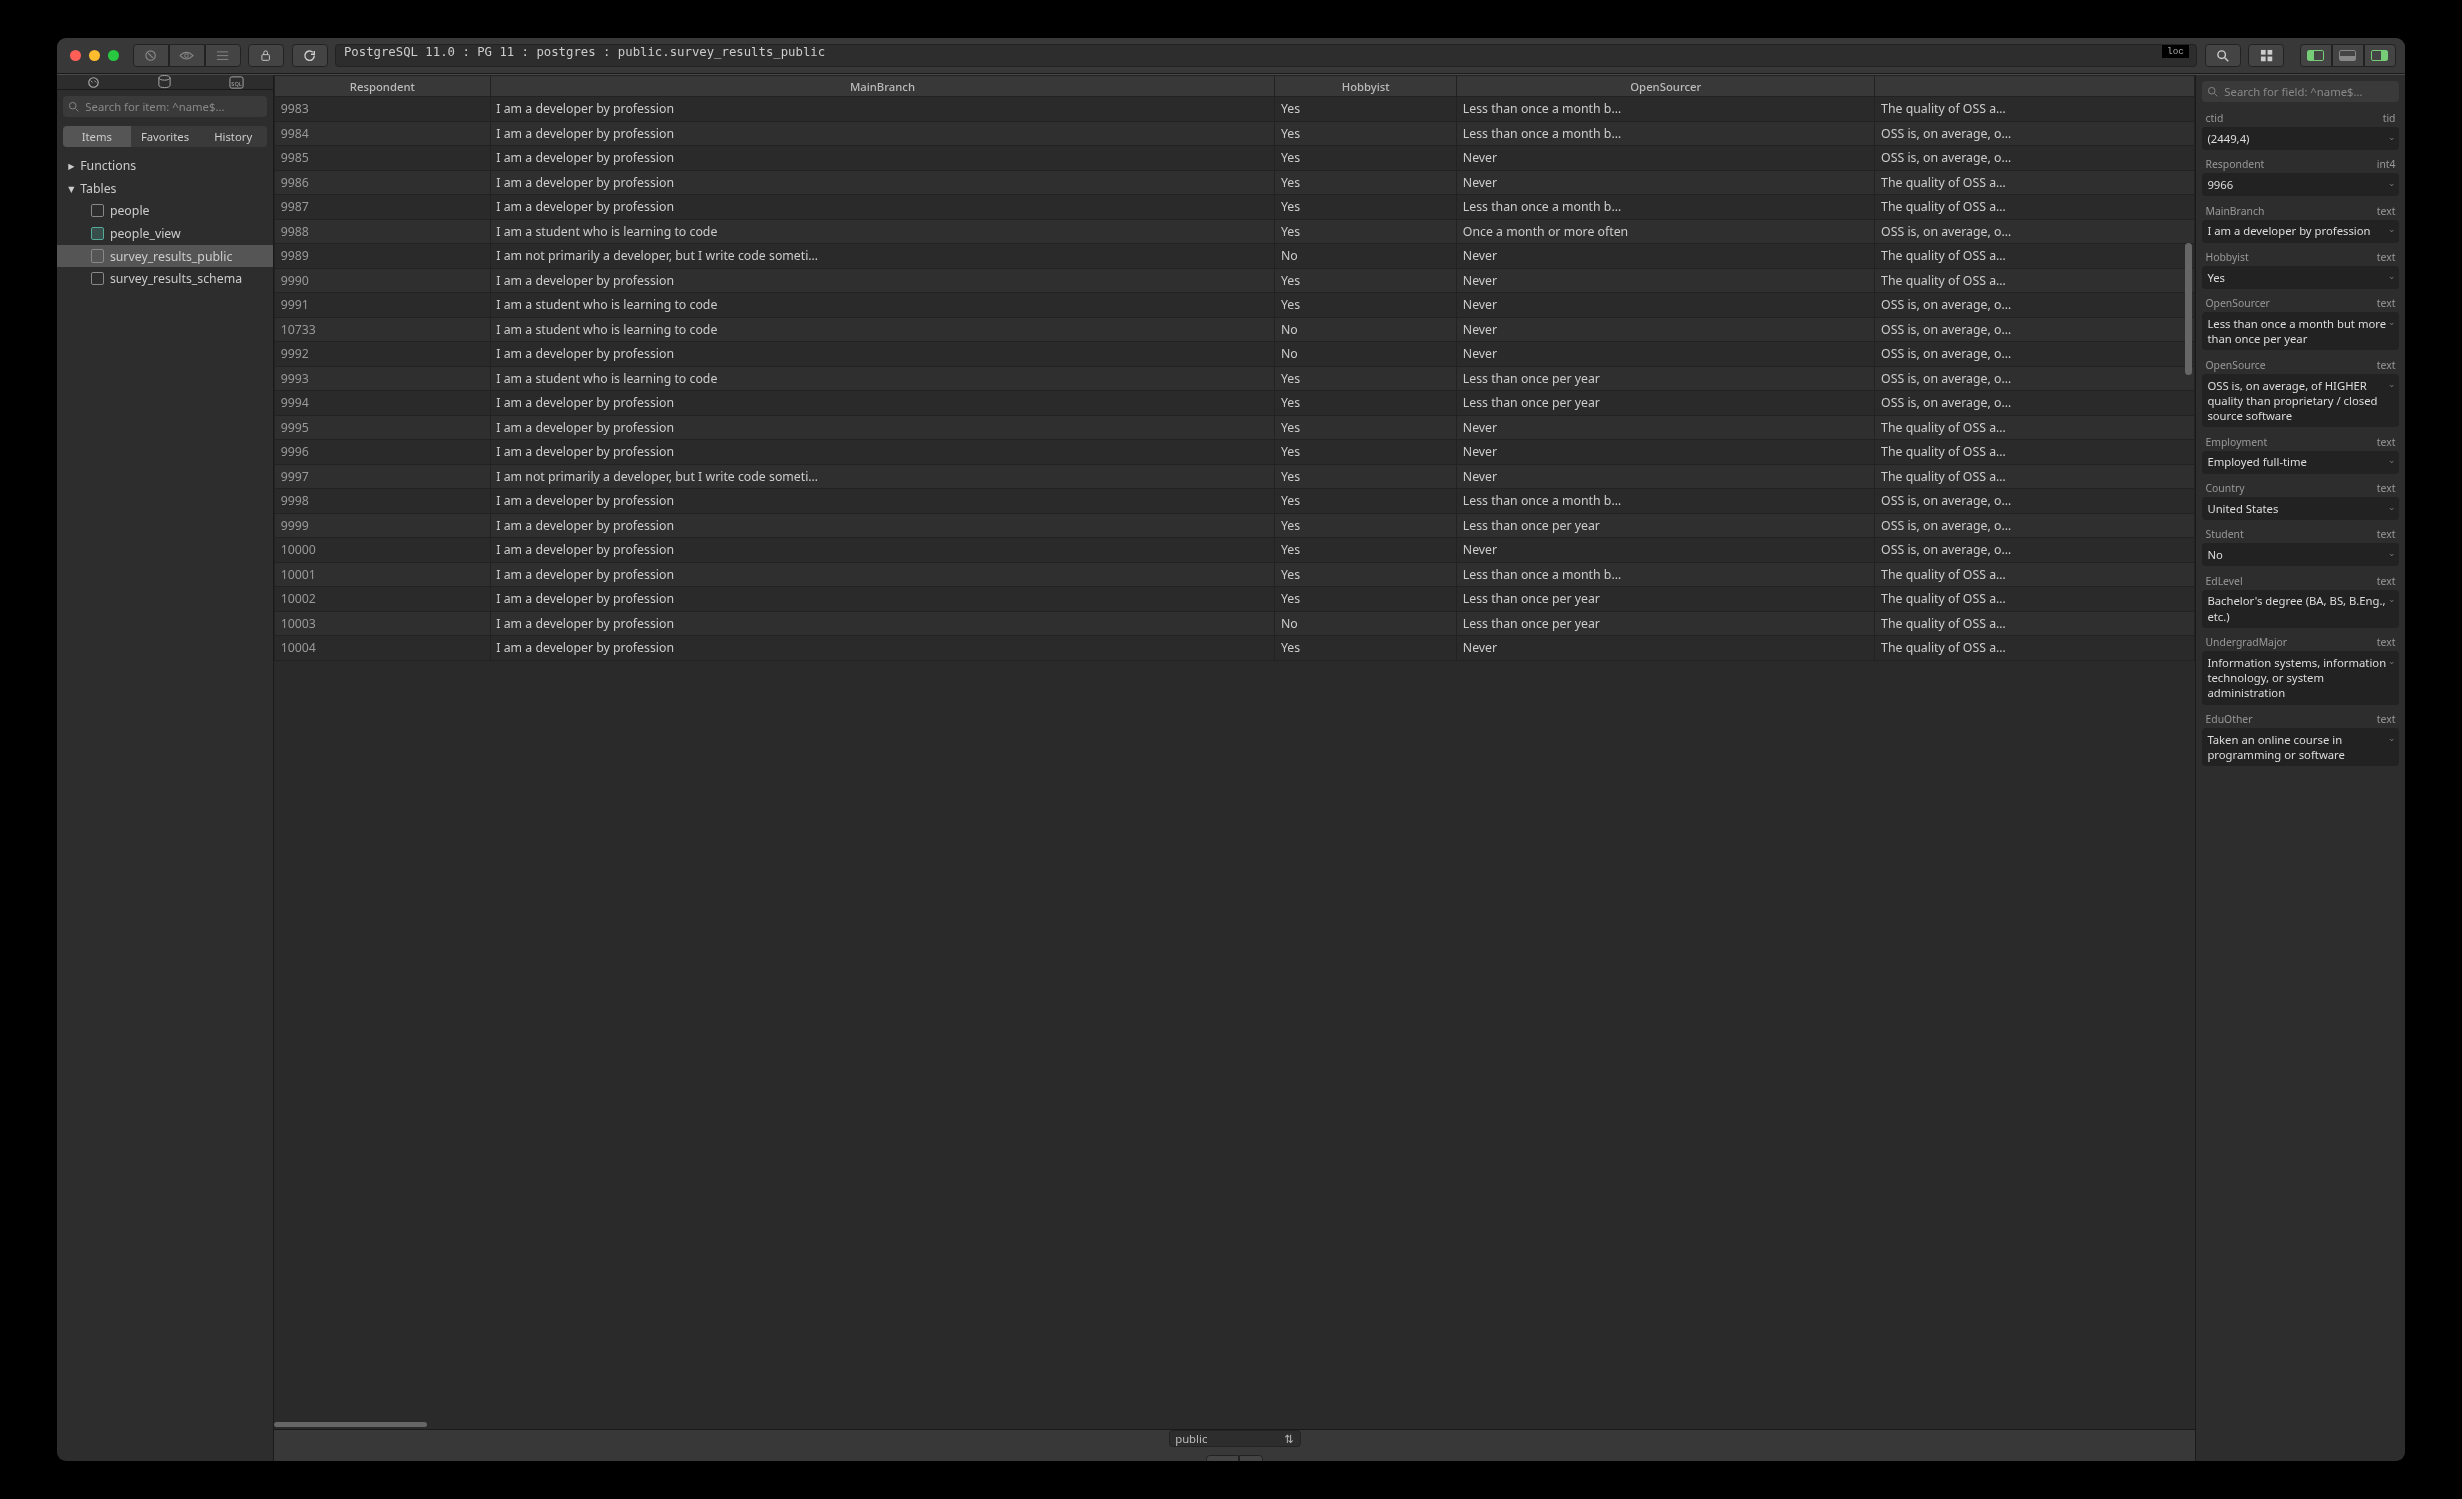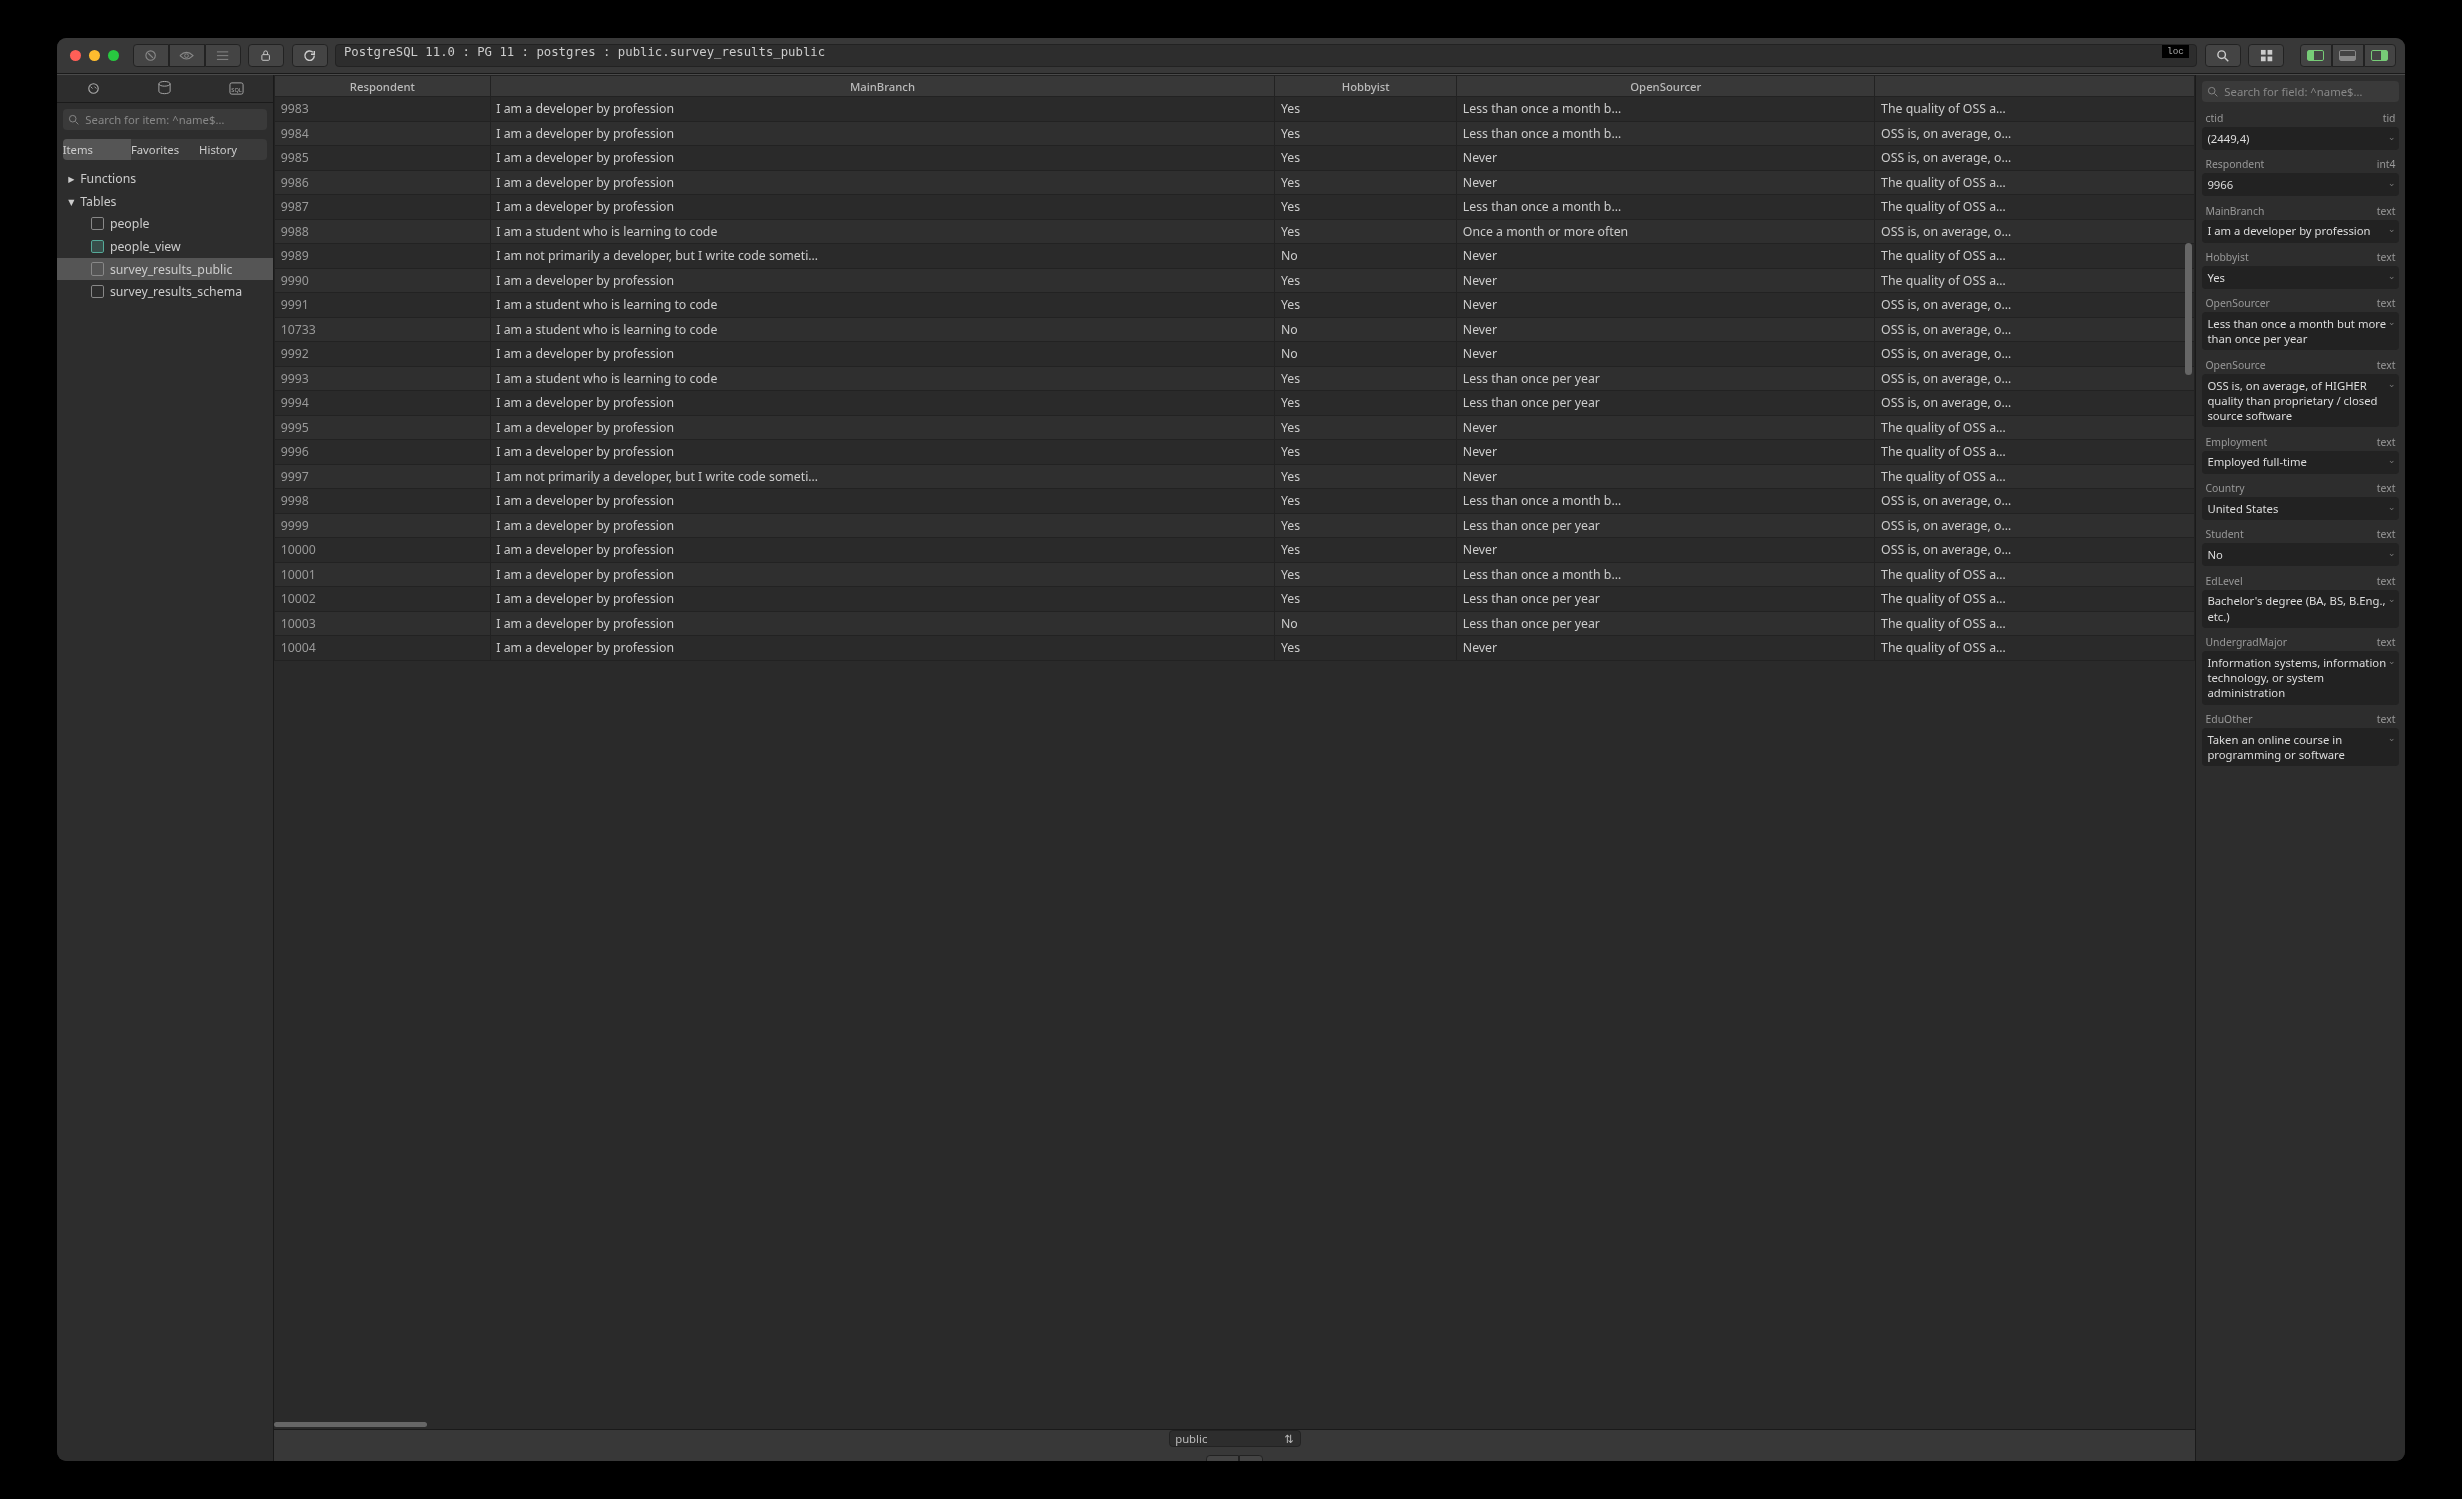--- a/index.html
+++ b/index.html
@@ -24,25 +24,25 @@
 .pane-toggles .tb-btn .box::after { content:''; position:absolute; background:#7c7; }
 .pane-toggles .tb-btn.left .box::after { left:0; top:0; bottom:0; width:5.7px; }
 .pane-toggles .tb-btn.bottom .box::after { left:0; right:0; bottom:0; height:3.8px; }
 .pane-toggles .tb-btn.right .box::after { right:0; top:0; bottom:0; width:5.7px; }
 .pane-toggles .tb-btn.gray .box { border-color:#888; }
 .pane-toggles .tb-btn.gray .box::after { background:#888; }
 
 
 .body { flex:1; display:flex; overflow:hidden; border-top:0.9px solid #4a4a4a; }
 .sidebar { width:217px; background:#2d2d2d; display:flex; flex-direction:column; border-right:0.9px solid #1a1a1a; }
-.side-tabs { height:28px; display:flex; align-items:center; justify-content:space-around; border-bottom:0.9px solid #1a1a1a; }
+.side-tabs { height:15px; display:flex; align-items:center; justify-content:space-around; border-bottom:0.9px solid #1a1a1a; }
 .side-tabs .icon { color:#999; }
 .side-search { margin:5.7px; height:21px; background:#3a3a3a; border-radius:3.8px; display:flex; align-items:center; padding:0 5.7px; gap:5.7px; color:#888; font-size:11.3px; }
 .side-filter { display:flex; margin:3.8px 5.7px; gap:0; }
-.side-filter div { flex:1; font-size:11.3px; padding:2.8px 0; background:#3a3a3a; }
+.side-filter div { flex:1; text-align:center; font-size:11.3px; padding:2.8px 0; background:#3a3a3a; }
 .side-filter div:first-child { background:#555; border-radius:3.8px 0 0 3.8px; }
 .side-filter div:last-child { border-radius:0 3.8px 3.8px 0; }
 .tree { flex:1; overflow:auto; font-size:12.3px; padding-top:3.8px; }
 .tree-item { padding:2.8px 7.6px 2.8px 11.3px; display:flex; align-items:center; gap:5.7px; color:#ccc; }
 .tree-item.child { padding-left:34px; }
 .tree-item.sel { background:#555; }
 .tree-icon { width:13.2px; height:13.2px; display:inline-block; border:0.9px solid #888; border-radius:1.9px; }
 .tree-icon.view { border-color:#5a9; background:#5a94; }
 
 

